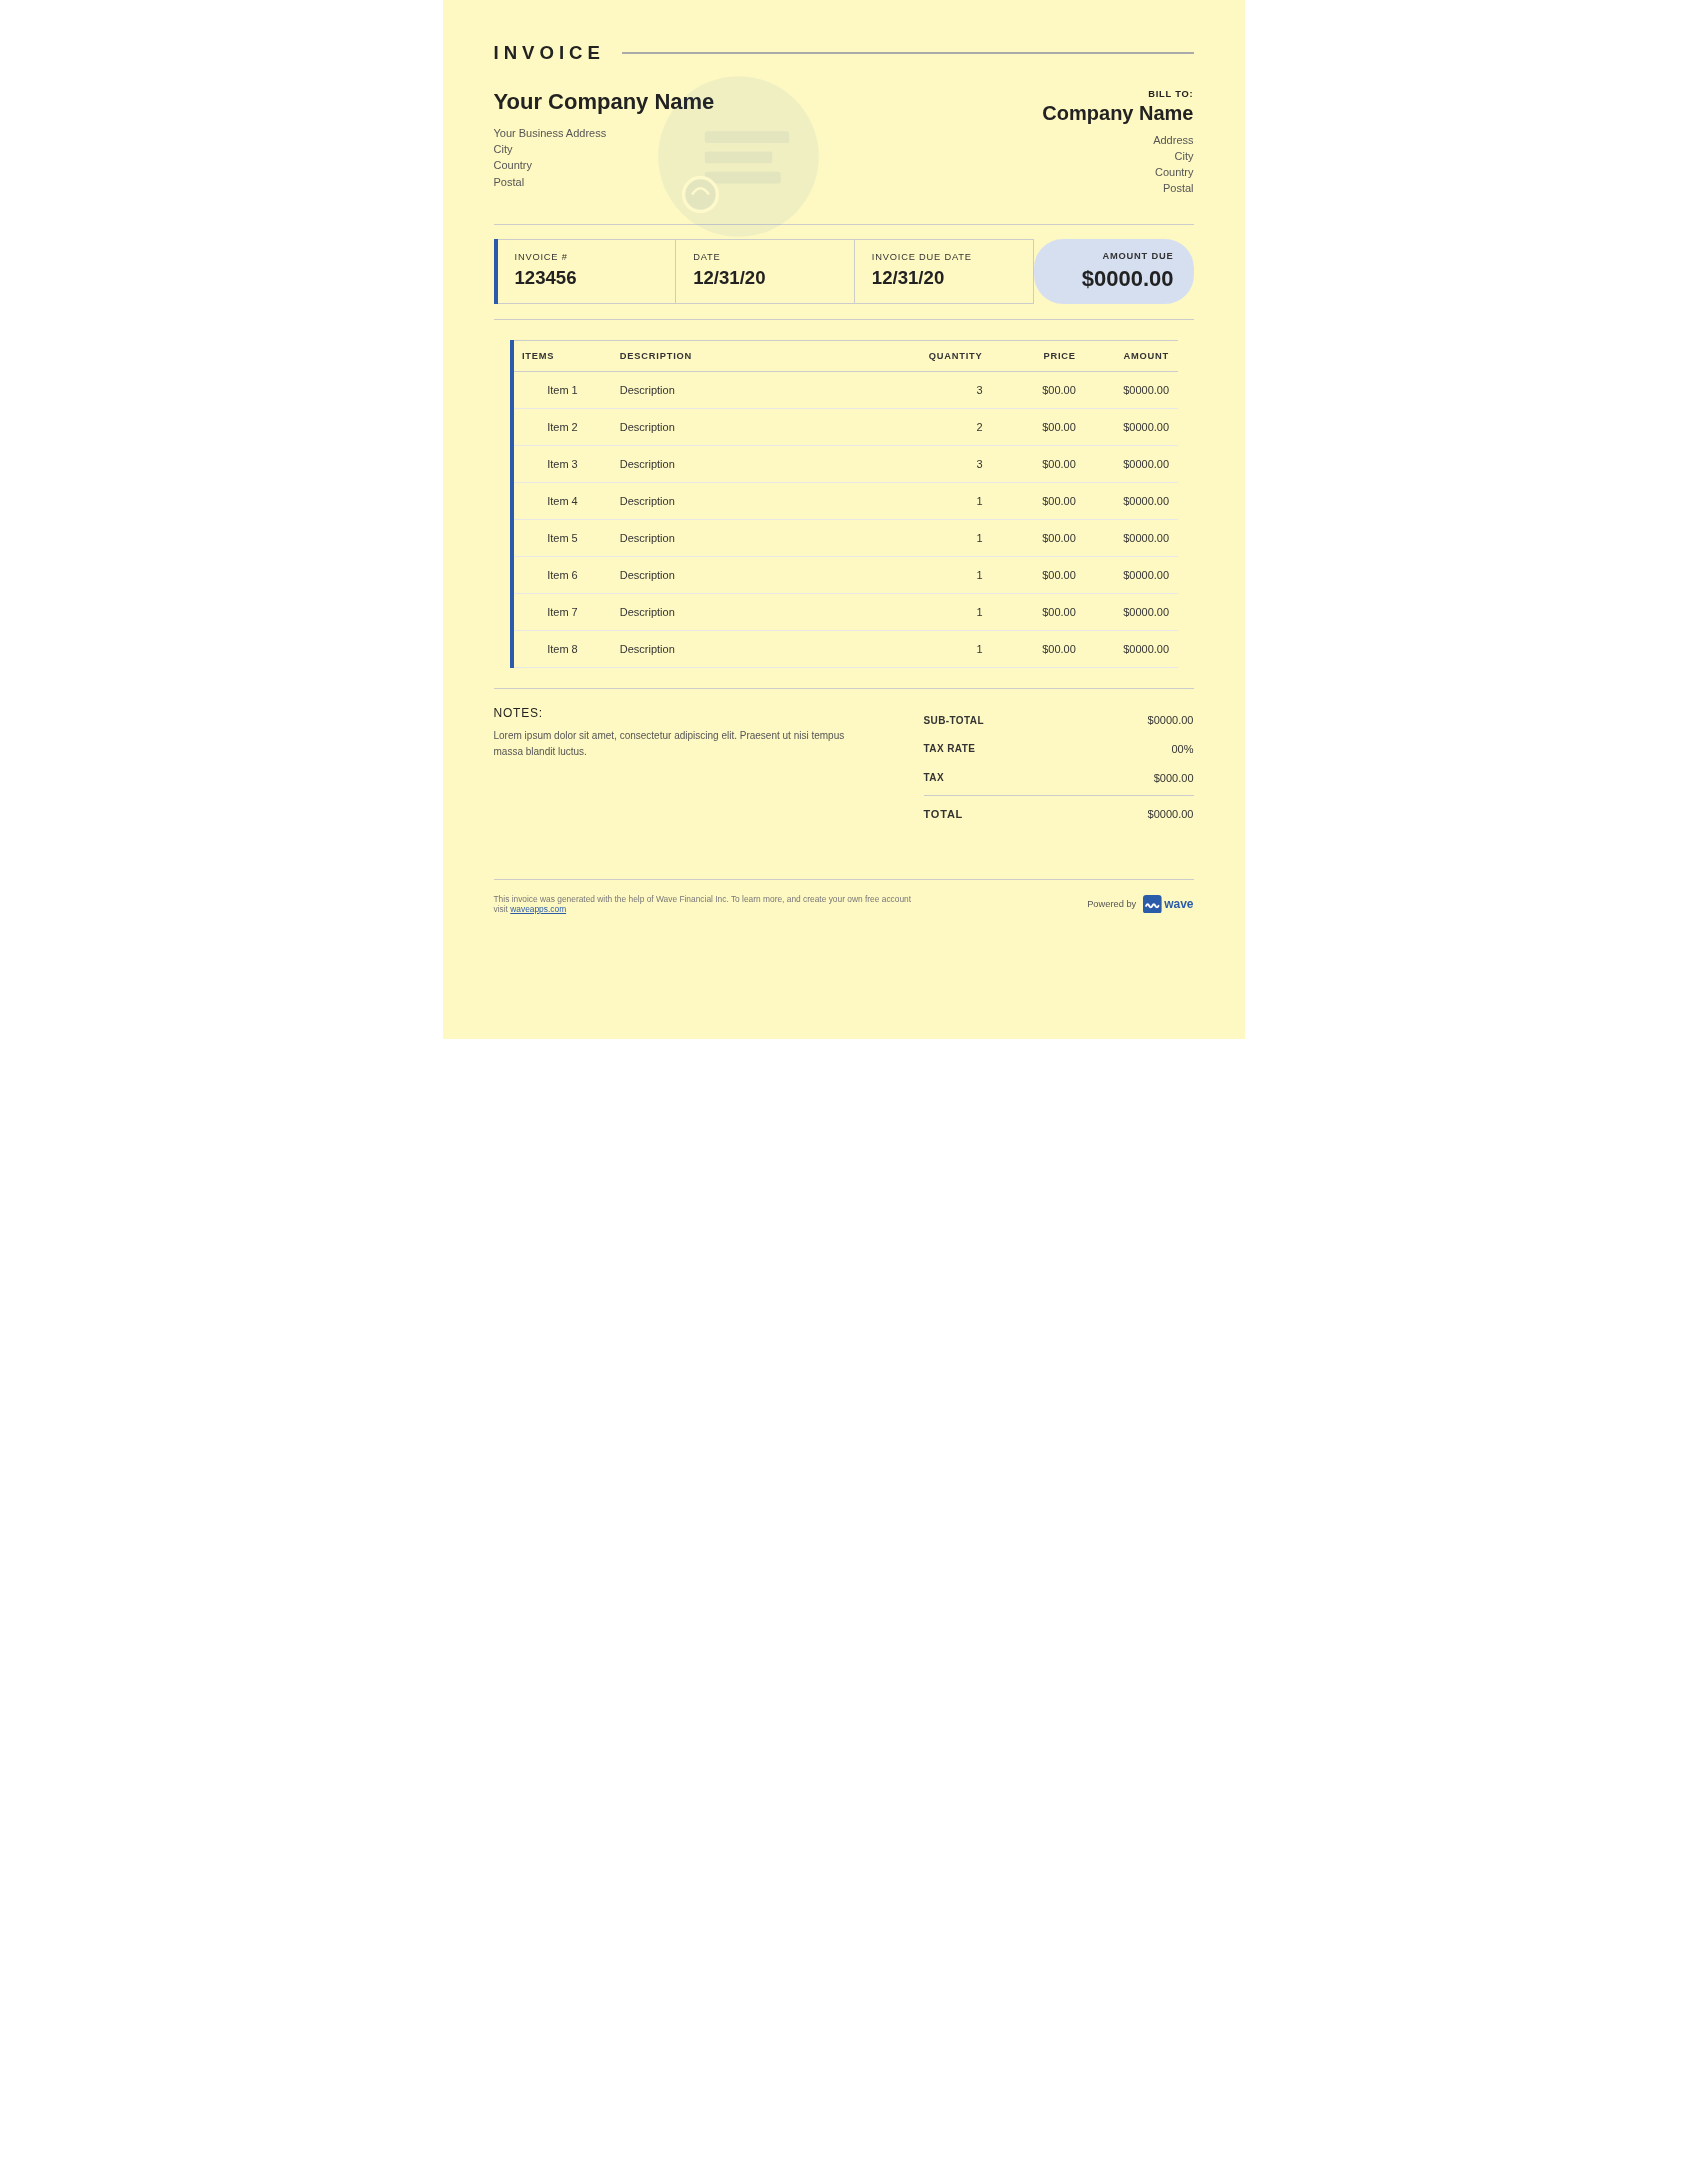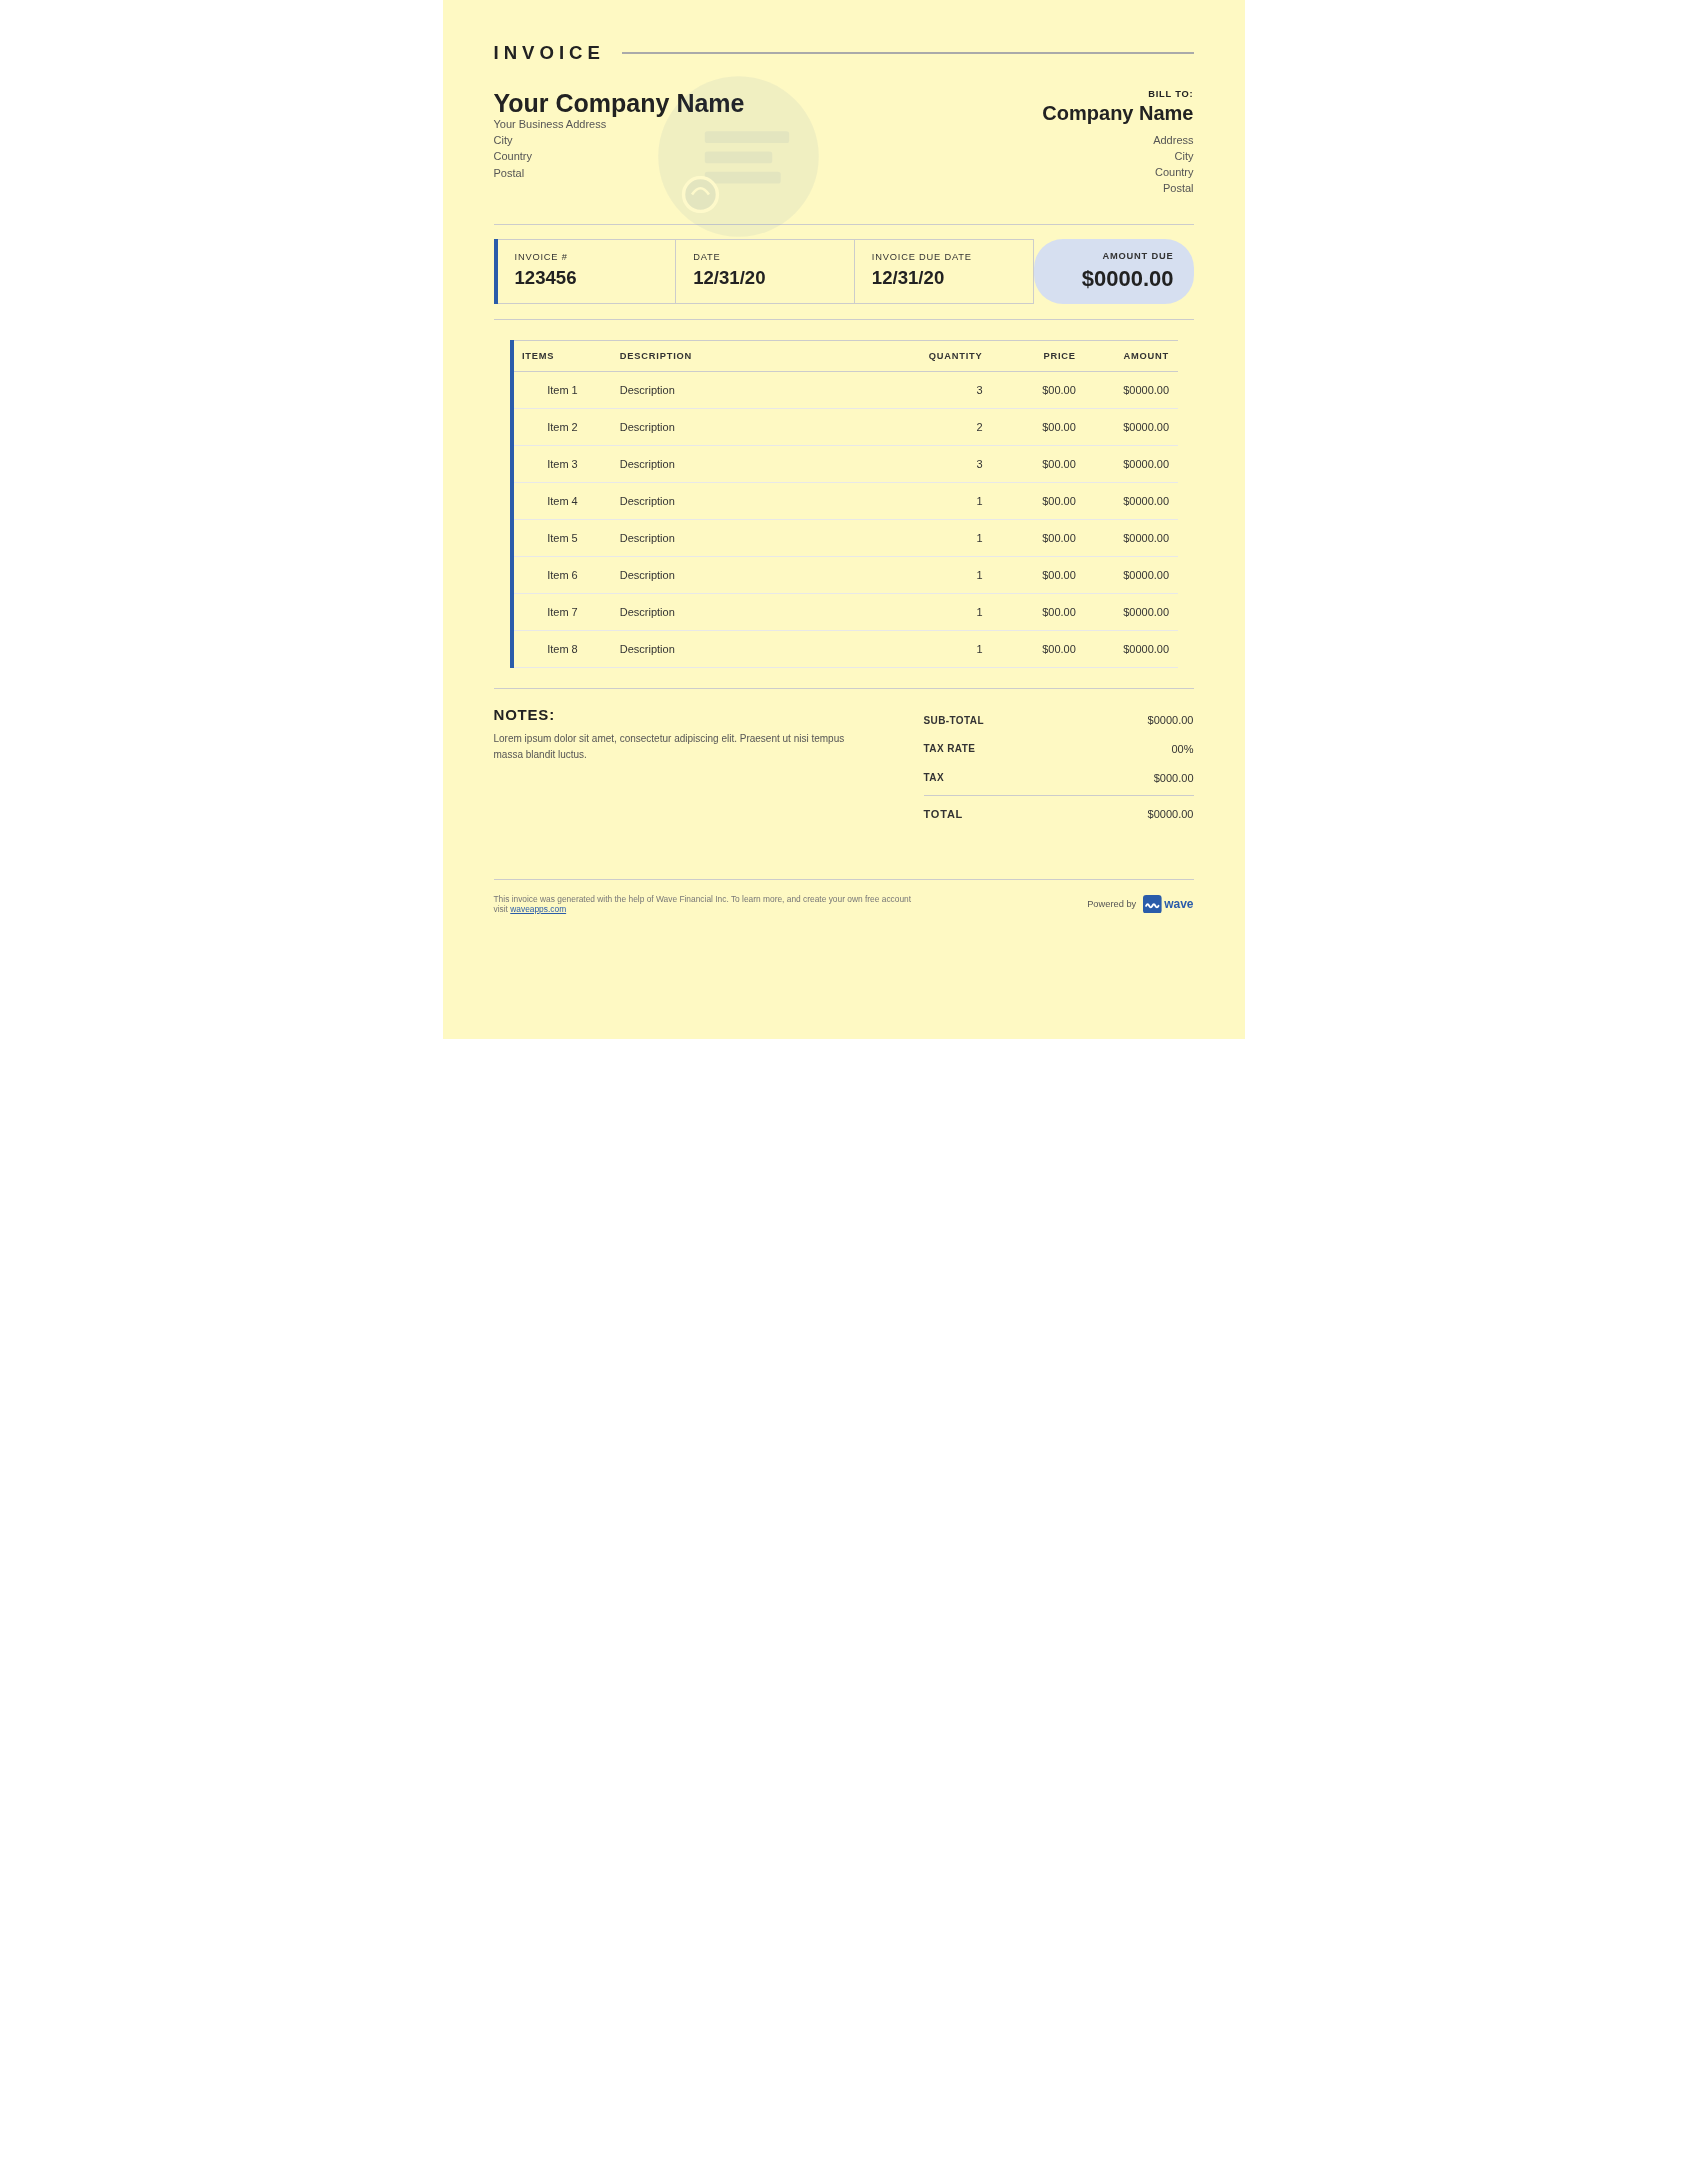--- a/index.html
+++ b/index.html
@@ -43,24 +43,24 @@
       display: flex;
       justify-content: space-between;
       align-items: flex-start;
       margin-bottom: 25px;
       position: relative;
     }
     .company-left {
       flex: 1;
     }
     .company-name {
-      font-size: 25px;
-      font-weight: 700;
-      color: #222;
-      margin-bottom: 0;
+      font-size: 22px;
+      font-weight: 700;
+      color: #222;
+      margin-bottom: 12px;
     }
     .company-address-line {
       font-size: 11px;
       color: #555;
       margin-bottom: 4.2px;
     }
 
     
     .watermark {
       position: absolute;
@@ -193,22 +193,22 @@
     .footer-section {
       display: flex;
       margin-top: 8.4px;
       gap: 34px;
     }
     .notes-section {
       flex: 1;
       padding-top: 8.4px;
     }
     .notes-label {
-      font-size: 15px;
-      font-weight: 700;
+      font-size: 12px;
+      font-weight: 400;
       color: #222;
       letter-spacing: 0.8px;
       margin-bottom: 8.4px;
     }
     .notes-text {
       font-size: 10px;
       color: #555;
       line-height: 1.6;
       max-width: 380px;
     }

